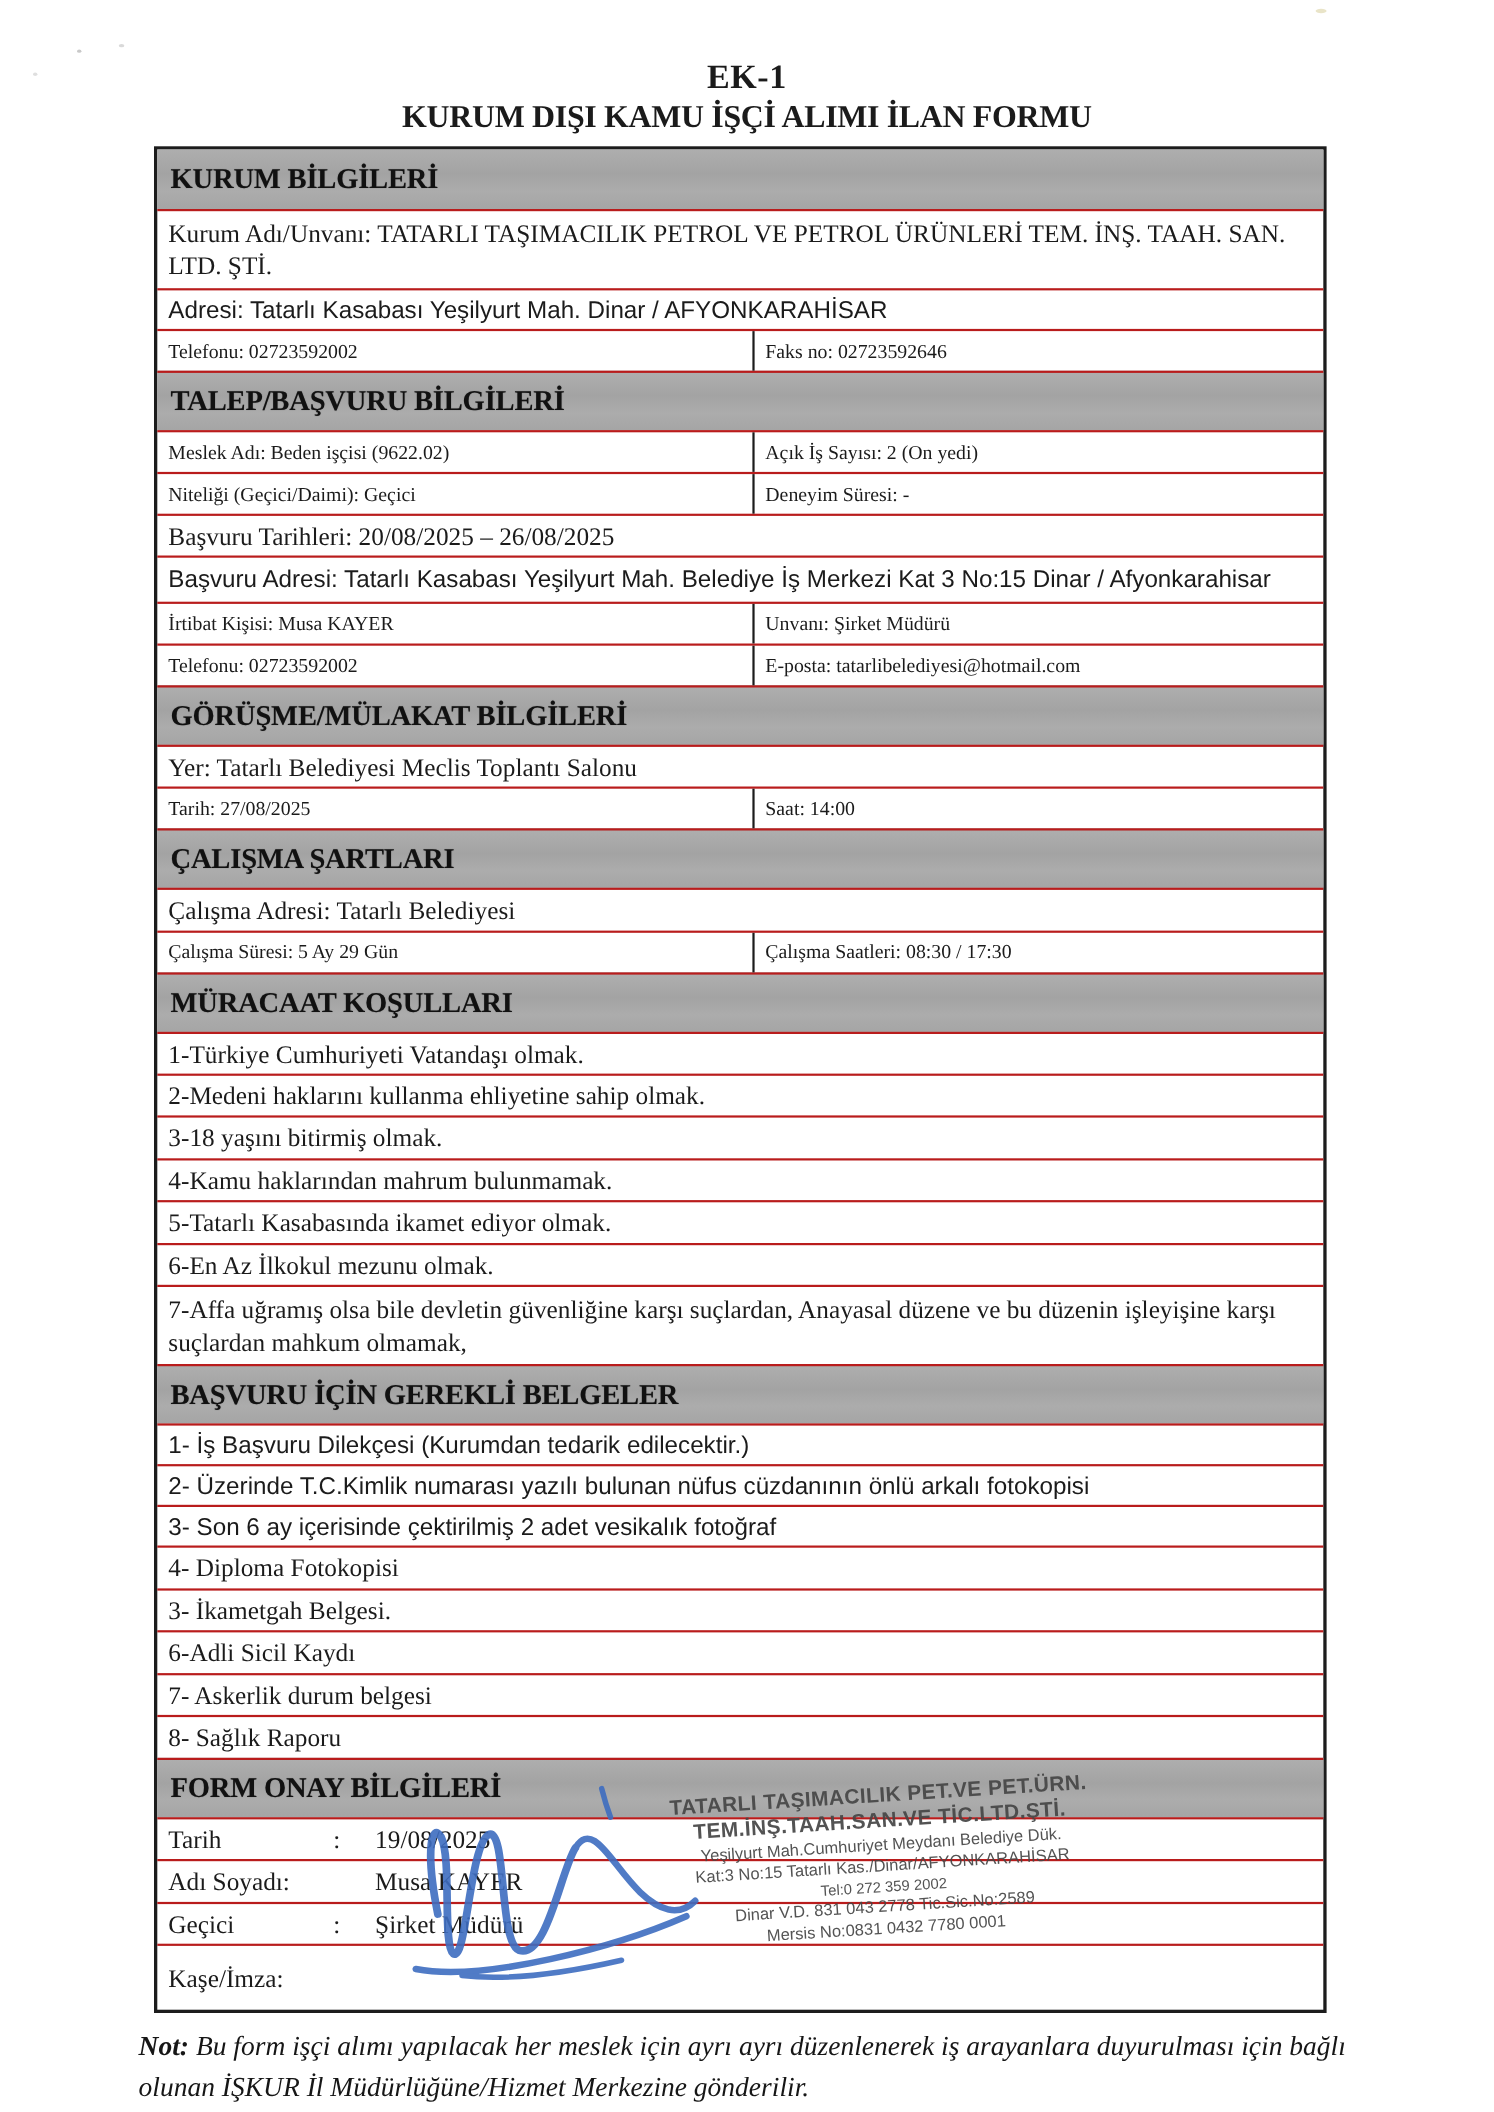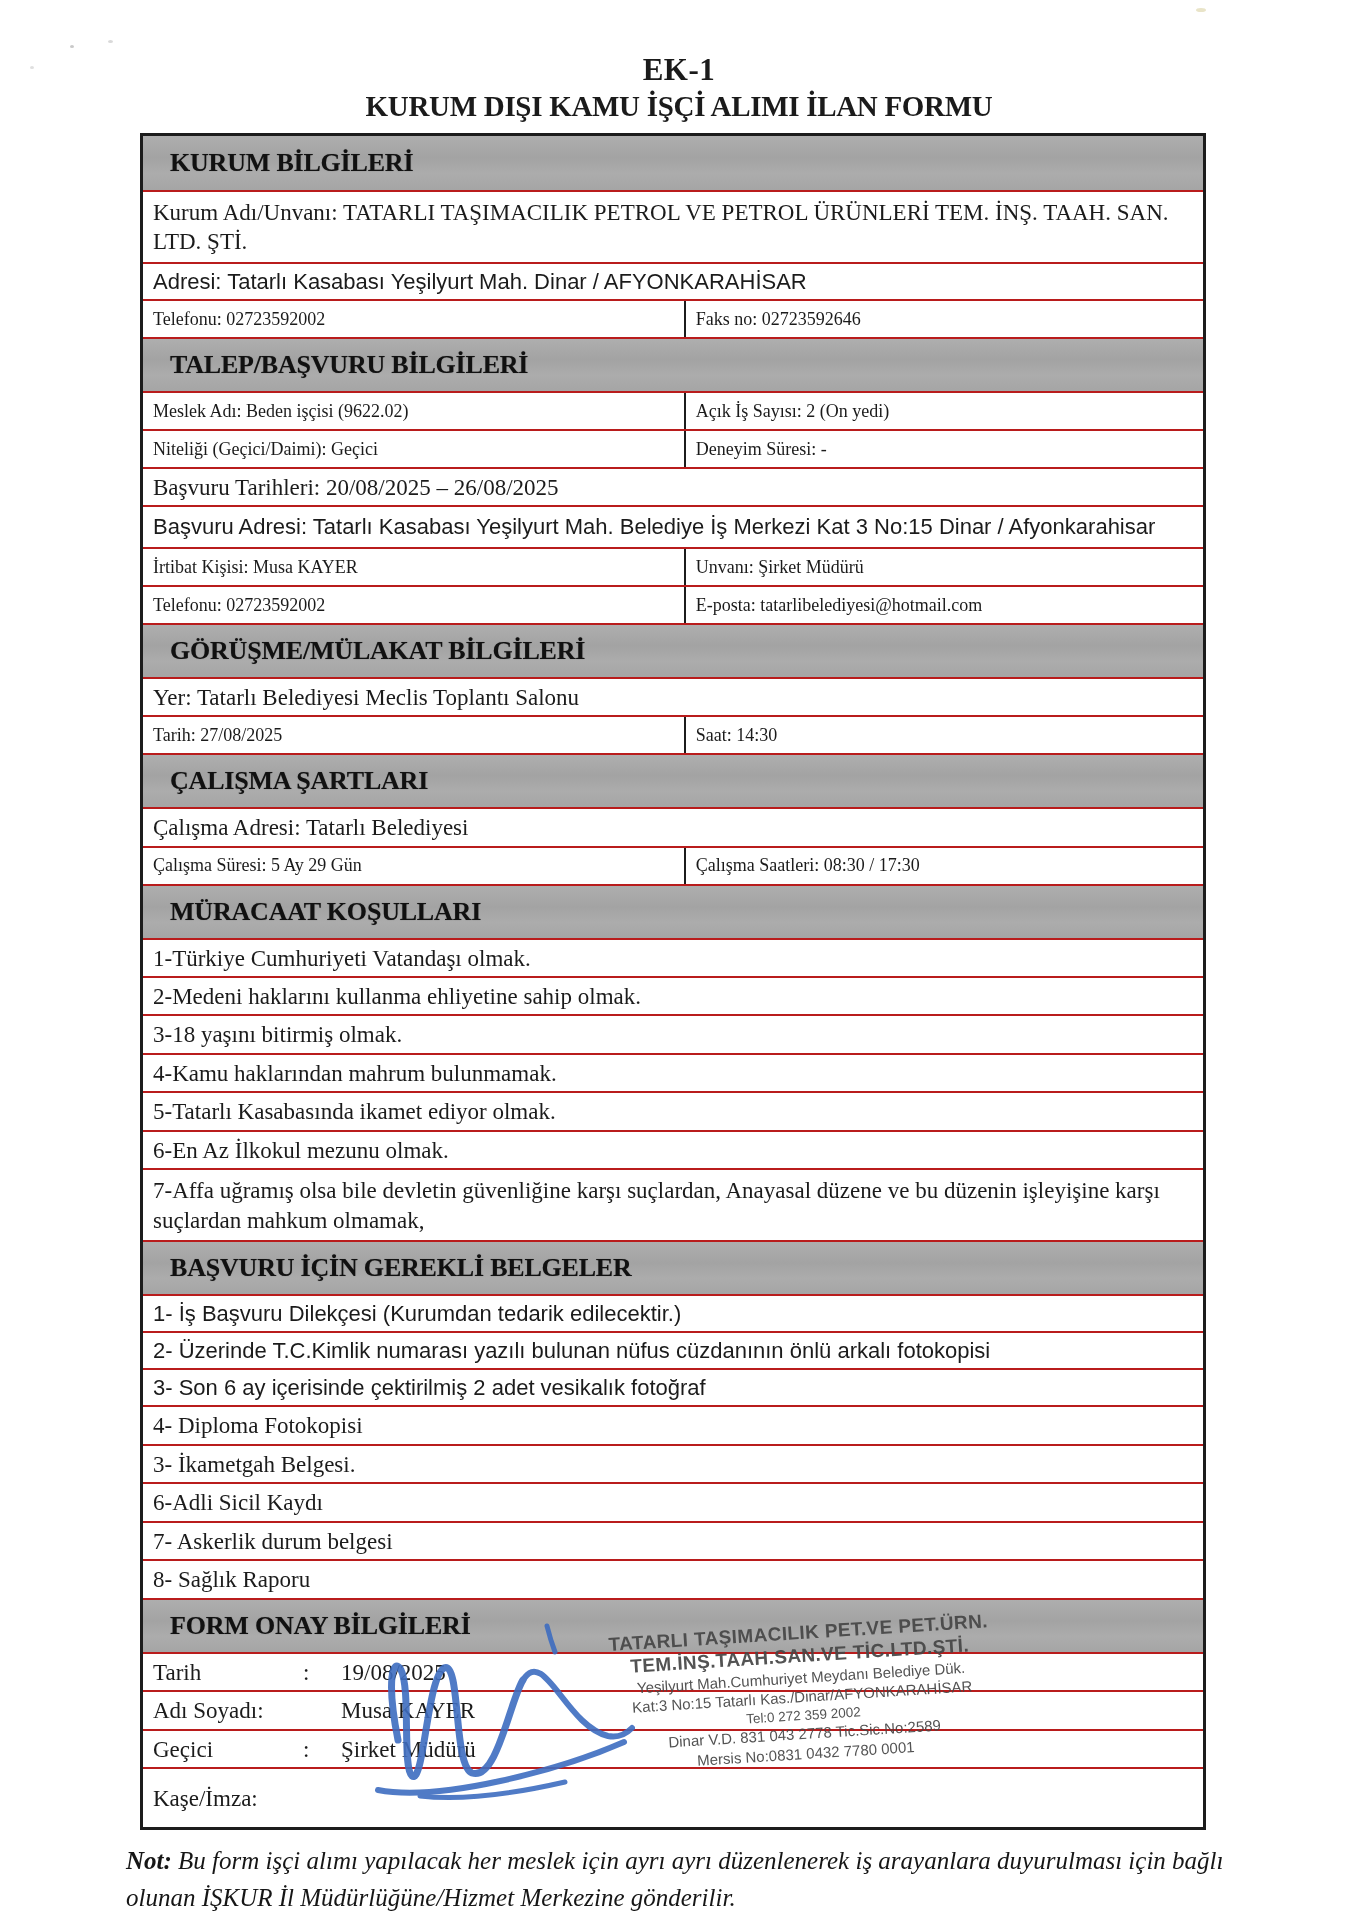--- a/index.html
+++ b/index.html
@@ -36,21 +36,21 @@
   }
   .trow{
     border-top:2px solid #b91c1c;
     box-sizing:border-box;
   }
   .trow:first-child{border-top:none;}
 
   .sec-header{
     min-height:54px;
     display:flex;align-items:center;
-    padding:0 0 0 27px;
+    padding:0 0 0 12px;
     background:linear-gradient(180deg,#aeaeae 0%,#a3a3a3 40%,#acacac 70%,#a5a5a5 100%);
     background-color:#a8a8a8;
     font-weight:bold;font-size:26px;letter-spacing:-0.2px;
     color:#111;
   }
   .sec-header .htxt{
     text-shadow:0 0 1px rgba(0,0,0,.35);
   }
 
   .row{
@@ -156,21 +156,21 @@
     <div class="cell c1">Telefonu: 02723592002</div>
     <div class="cell c2">E-posta: tatarlibelediyesi@hotmail.com</div>
   </div>
 
   <div class="trow sec-header">
     <span class="htxt">GÖRÜŞME/MÜLAKAT BİLGİLERİ</span>
   </div>
   <div class="trow row">Yer: Tatarlı Belediyesi Meclis Toplantı Salonu</div>
   <div class="trow split">
     <div class="cell c1">Tarih: 27/08/2025</div>
-    <div class="cell c2">Saat: 14:30</div>
+    <div class="cell c2">Saat: 14:00</div>
   </div>
 
   <div class="trow sec-header">
     <span class="htxt">ÇALIŞMA ŞARTLARI</span>
   </div>
   <div class="trow row">Çalışma Adresi: Tatarlı Belediyesi</div>
   <div class="trow split">
     <div class="cell c1">Çalışma Süresi: 5 Ay 29 Gün</div>
     <div class="cell c2">Çalışma Saatleri: 08:30 / 17:30</div>
   </div>

